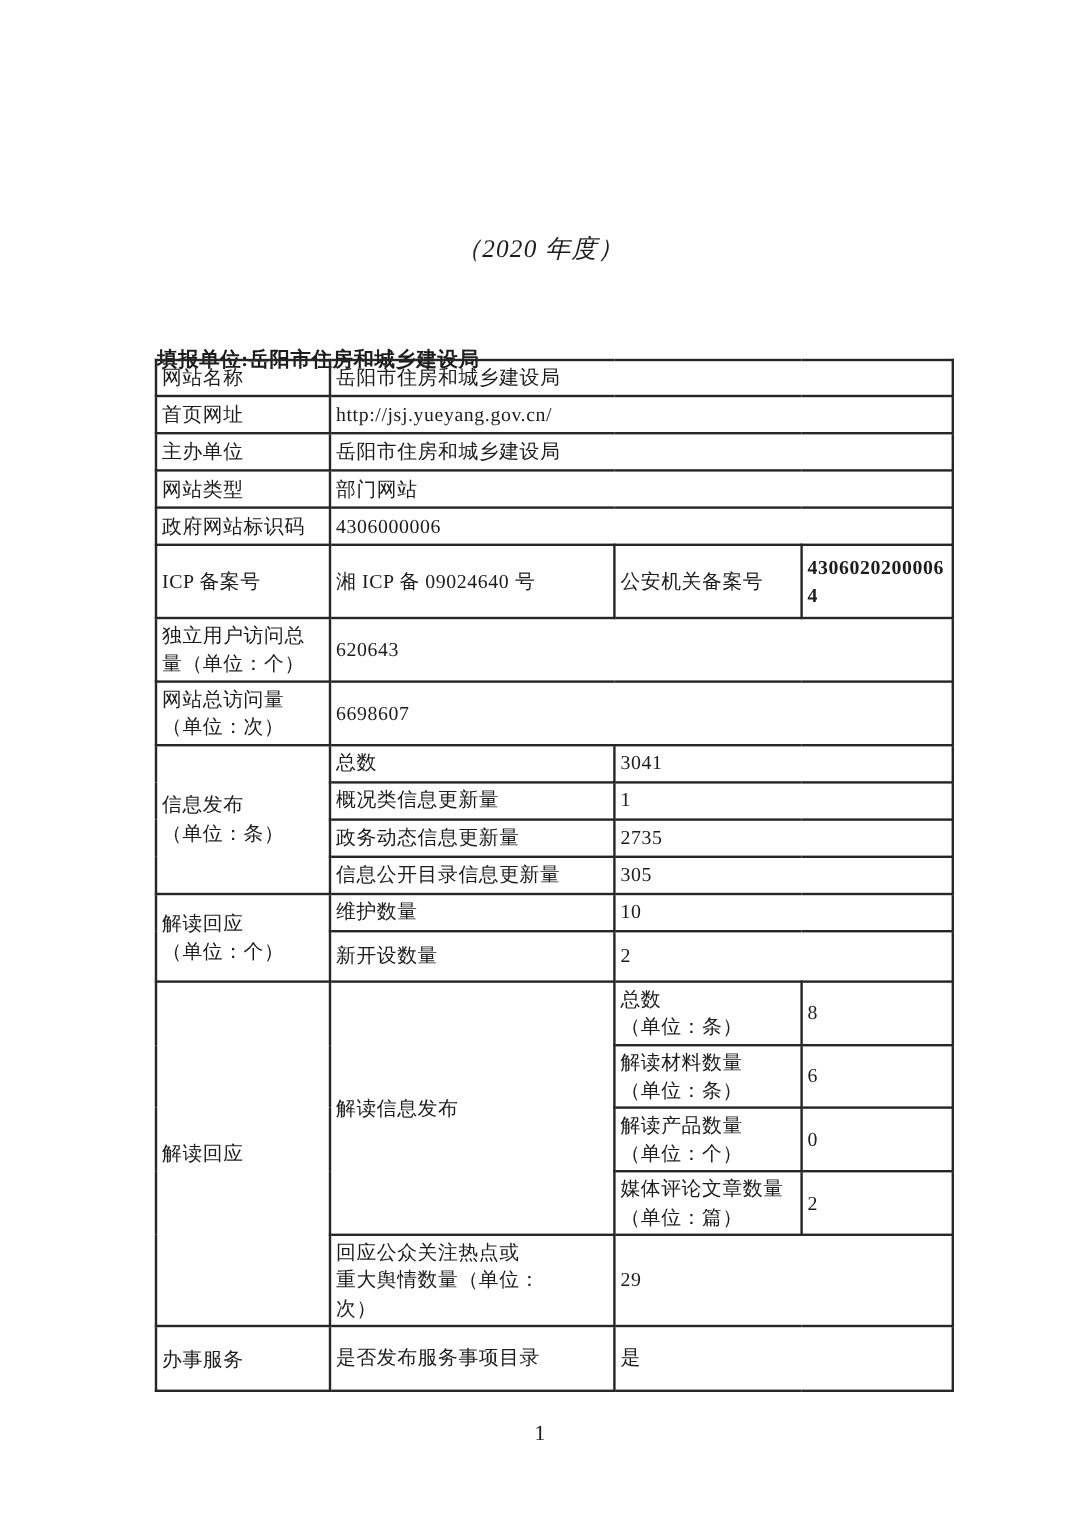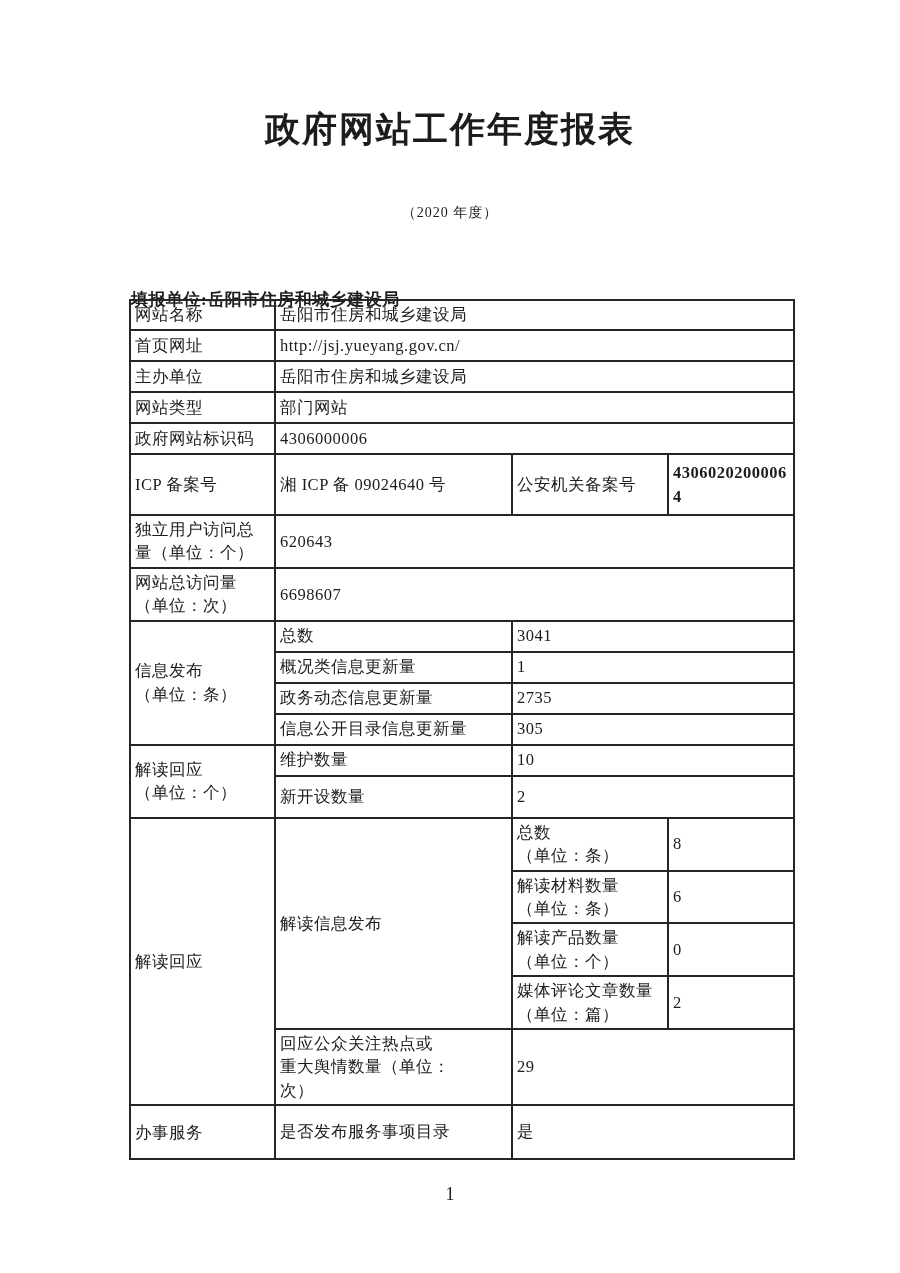--- a/index.html
+++ b/index.html
@@ -11,22 +11,22 @@
     color:#1c1c1c;
     overflow:hidden;
   }
   .doc-title{
     position:absolute;top:106px;left:0;width:900px;
     text-align:center;
     font-family:"DejaVu Sans","Liberation Sans",sans-serif;
     font-weight:bold;font-size:35px;letter-spacing:2px;
   }
   .doc-subtitle{
-    position:absolute;top:204px;left:0;width:900px;
-    text-align:center;font-size:14px;letter-spacing:1px;
+    position:absolute;top:193px;left:0;width:900px;
+    text-align:center;font-size:21px;letter-spacing:1px;font-style:italic;
   }
   .report-unit{
     position:absolute;top:269px;left:131px;
     font-size:17px;font-weight:bold;letter-spacing:0.5px;margin-top:19px;
   }
   table.report{
     position:absolute;left:129px;top:299px;
     width:664px;border-collapse:collapse;table-layout:fixed;
   }
   table.report td{
@@ -44,21 +44,20 @@
   .page-number{
     position:absolute;top:1184px;left:0;width:900px;
     text-align:center;font-size:18px;
   }
 </style>
 </head>
 <body>
 
 <div class="page">
 
-  <div class="doc-title">政府网站工作年度报表</div>
   <div class="doc-subtitle">（2020 年度）</div>
   <div class="report-unit">填报单位:岳阳市住房和城乡建设局</div>
 
   <table class="report">
     <colgroup>
       <col style="width:145px">
         <col style="width:237px">
         <col style="width:156px">
         <col style="width:126px">
     </colgroup>

